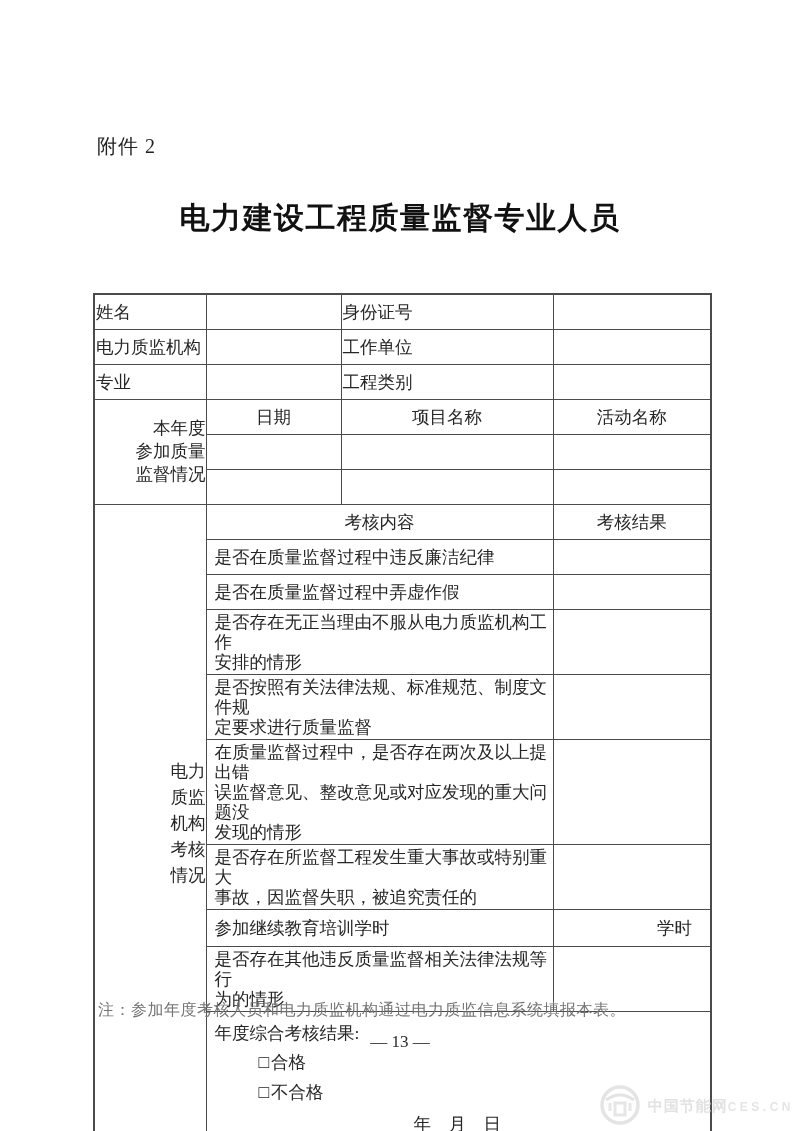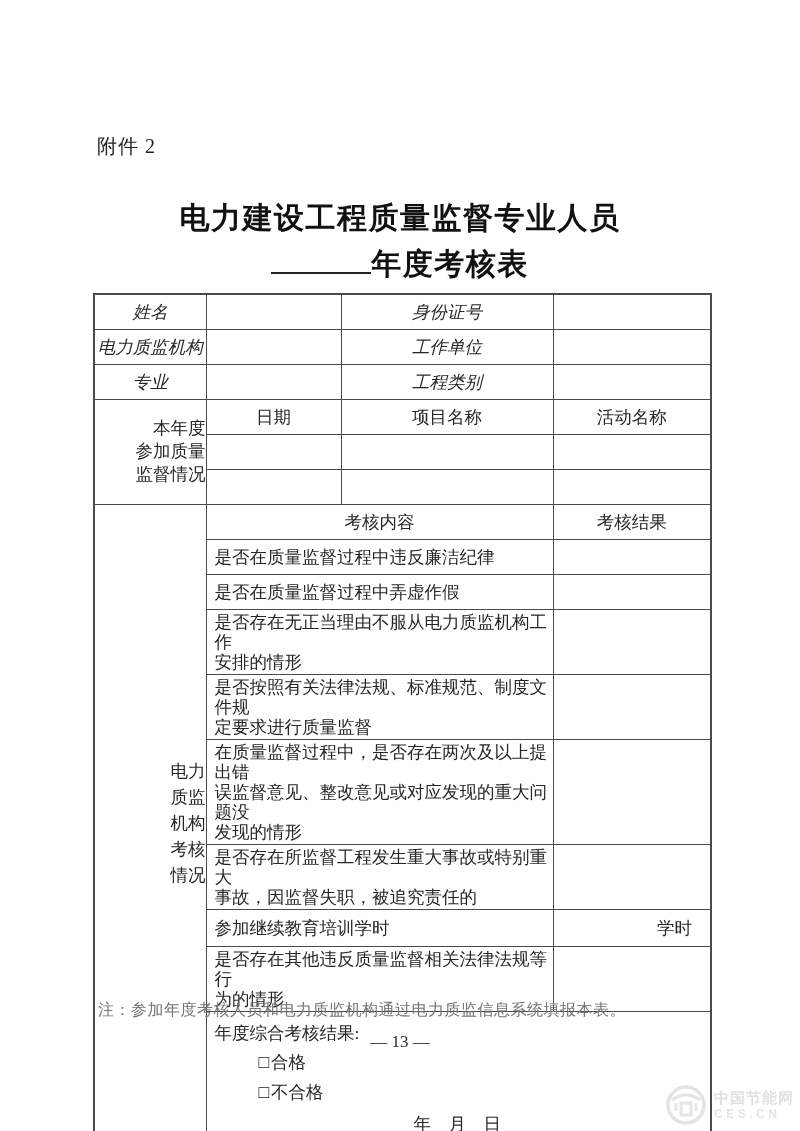--- a/index.html
+++ b/index.html
@@ -61,21 +61,21 @@
     table-layout: fixed;
     border: 2px solid #4b4b4b;
   }
   table.form-table td {
     border: 1.5px solid #4b4b4b;
     font-size: 17.5px;
     color: #262626;
     vertical-align: middle;
   }
 
-  td.lbl { text-align: center; padding: 0 1px; font-style: italic; }
+  td.lbl { text-align: left; padding: 0 1px; }
   td.hdr { text-align: center; }
   td.vlabel {
     text-align: right;
     white-space: pre-line;
   }
   td.vlabel.sup { line-height: 23px; font-size: 17.5px; }
   td.vlabel.assess { line-height: 26px; font-size: 17.5px; }
 
   td.content {
     text-align: left;
@@ -133,21 +133,21 @@
 
   .watermark {
     position: absolute;
     right: 6px;
     bottom: 4px;
     display: flex;
     align-items: center;
     gap: 4px;
     opacity: 1;
   }
-  .wm-texts { display: flex; flex-direction: column; line-height: 1; }
+  .wm-texts { display: flex; flex-direction: row; line-height: 1; }
   .wm-cn {
     font-family: "Liberation Sans", "DejaVu Sans", sans-serif;
     font-weight: bold;
     font-size: 15px;
     color: #e2e2e2;
     letter-spacing: 1px;
   }
   .wm-en {
     font-family: "Liberation Sans", "DejaVu Sans", sans-serif;
     font-weight: bold;
@@ -159,21 +159,20 @@
 </style>
 </head>
 <body>
 
 <div class="page">
 
   <div class="attachment">附件 2</div>
 
   <div class="title-block">
     <div class="title-line1">电力建设工程质量监督专业人员</div>
-    <div class="title-line2"><span class="blank-underline"></span><span>年度考核表</span></div>
   </div>
 
   <table class="form-table">
     <colgroup>
       <col style="width:112px">
       <col style="width:135px">
       <col style="width:212px">
       <col style="width:158px">
     </colgroup>
 

